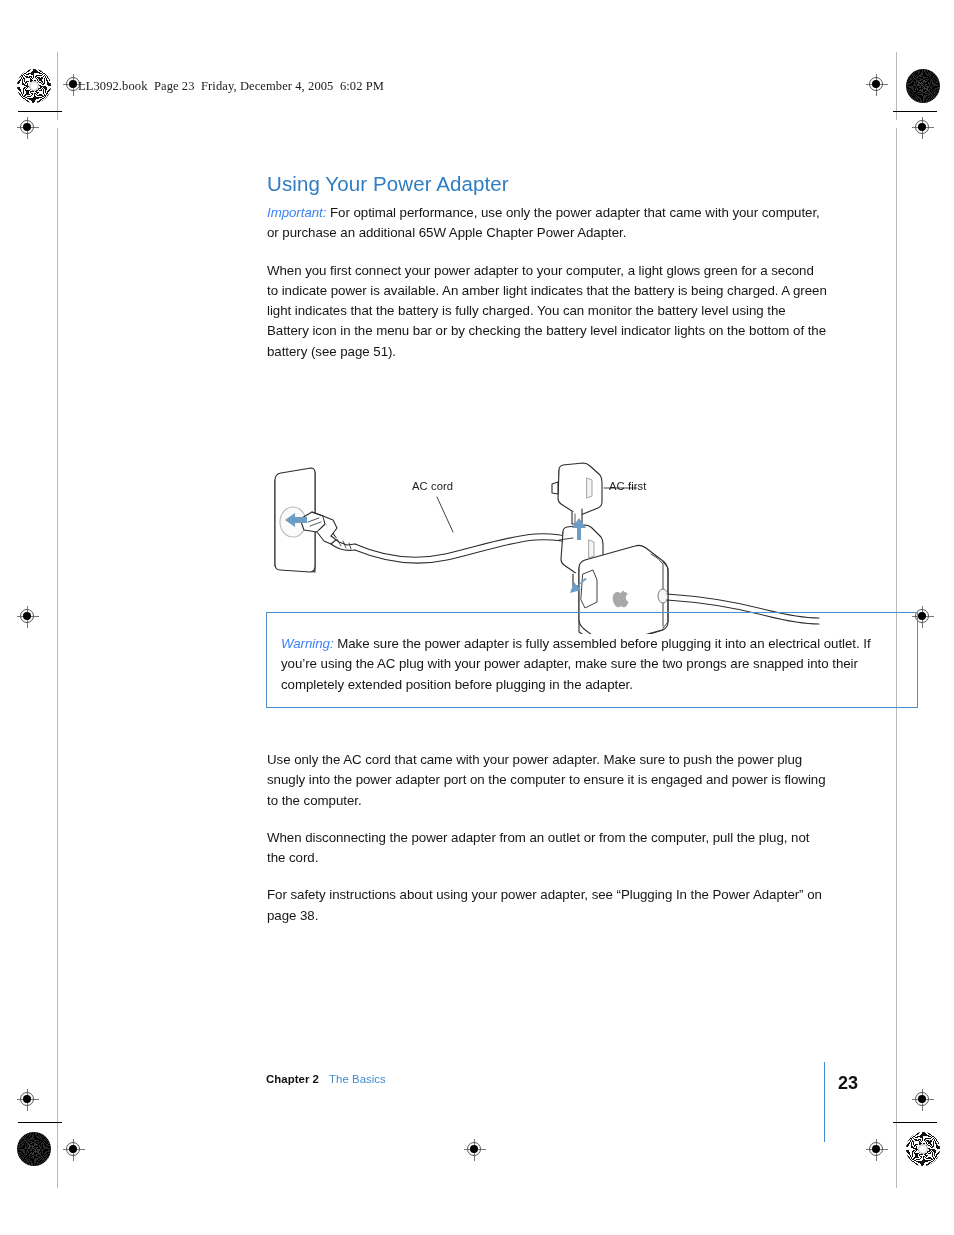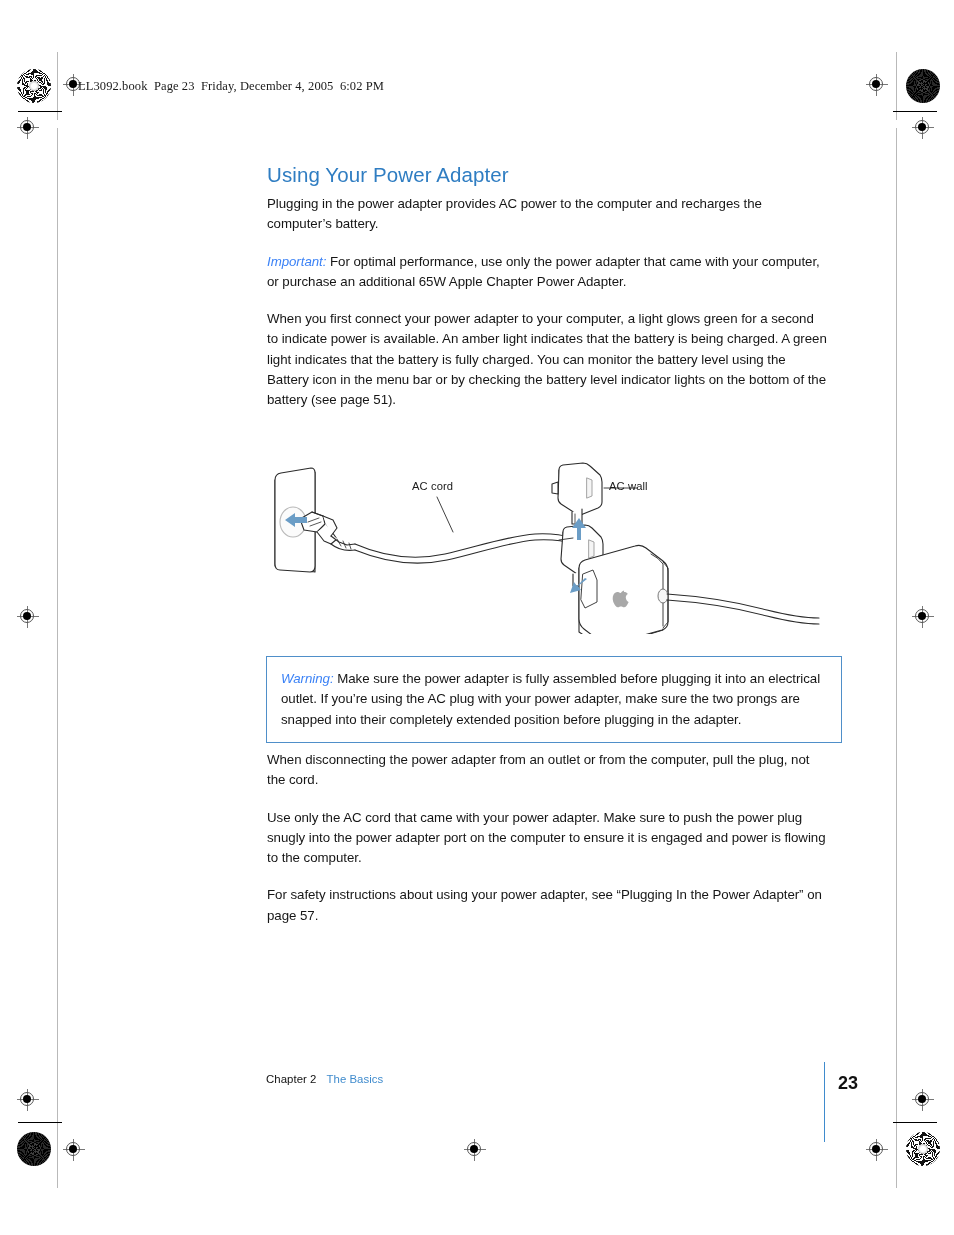--- a/index.html
+++ b/index.html
@@ -113,21 +113,21 @@
 
   
   .content {
     position: absolute;
     left: 267px;
     top: 158px;
     width: 560px;
   }
 
   h1.section-title {
-    margin: 4px 0 6px 0;
+    margin: 13px 0 6px 0;
     font-size: 20.5px;
     font-weight: 400;
     color: #2f7dc2;
     letter-spacing: 0.1px;
     line-height: 26px;
   }
 
   p.body {
     margin: 0 0 17px 0;
     font-size: 13.3px;
@@ -138,25 +138,25 @@
 
   .lead-in {
     color: #3b82f6;
     font-style: italic;
   }
 
   
   .warning-box {
     position: absolute;
     left: 266px;
-    top: 656px;
-    width: 576px;
+    top: 612px;
+    width: 652px;
     box-sizing: border-box;
     border: 1px solid #4f8fc9;
-    padding: 12px 14px 12px 14px;
+    padding: 21px 14px 12px 14px;
   }
   .warning-box p {
     margin: 0;
     font-size: 13.3px;
     line-height: 20.3px;
     color: #161616;
     letter-spacing: -0.05px;
   }
 
   
@@ -187,21 +187,21 @@
 
   
   .footer {
     position: absolute;
     left: 266px;
     top: 1073px;
     font-size: 11.4px;
     white-space: nowrap;
   }
   .footer .chapter {
-    font-weight: normal;
+    font-weight: bold;
     color: #111111;
     letter-spacing: 0.05px;
   }
   .footer .chapter-name {
     color: #3f8bcd;
     margin-left: 10px;
     letter-spacing: 0.05px;
     margin-top: 24px;
   }
   .footer-rule {
@@ -308,23 +308,20 @@
     <div class="circ-out"></div>
       <div class="circ-in"></div>
   </div>
 </div>
 
 <div class="file-header">LL3092.book  Page 23  Friday, December 4, 2005  6:02 PM</div>
 
 <div class="content">
   <h1 class="section-title">Using Your Power Adapter</h1>
 
-  <p class="body">
-    <span>Plugging in the power adapter provides AC power to the computer and recharges the computer’s battery.</span>
-  </p>
 
   <p class="body"><span class="lead-in">Important:</span><span> For optimal performance, use only the power adapter that came with your computer, or purchase an additional 65W Apple Chapter Power Adapter.</span></p>
 
   <p class="body">When you first connect your power adapter to your computer, a light glows green for a second to indicate power is available. An amber light indicates that the battery is being charged. A green light indicates that the battery is fully charged. You can monitor the battery level using the Battery icon in the menu bar or by checking the battery level indicator lights on the bottom of the battery (see page 51).</p>
 
 </div>
 
 <div class="figure">
   <svg width="560" height="172" viewBox="0 0 560 172">
     <g fill="none" stroke="#2b2b2b" stroke-width="1.1" stroke-linejoin="round" stroke-linecap="round">
@@ -393,30 +390,30 @@
 
       <path d="M310 78 L310 66 L305 66 L312 56 L319 66 L314 66 L314 78 Z"></path>
 
       <path d="M318 116 L310 124 L307 120 L303 131 L314 128 L311 124 L320 117 Z"></path>
 
       <path d="M40 55 L28 55 L28 51 L18 58 L28 65 L28 61 L40 61 Z"></path>
     </g>
   </svg>
 
   <div class="fig-label label-ac-cord">AC cord</div>
-  <div class="fig-label label-ac-plug">AC wall</div>
+  <div class="fig-label label-ac-plug">AC first</div>
 </div>
 
 <div class="warning-box">
   <p><span class="lead-in">Warning:</span><span> Make sure the power adapter is fully assembled before plugging it into an electrical outlet. If you’re using the AC plug with your power adapter, make sure the two prongs are snapped into their completely extended position before plugging in the adapter.</span></p>
 </div>
 
 <div class="content-lower">
+  <p class="body">Use only the AC cord that came with your power adapter. Make sure to push the power plug snugly into the power adapter port on the computer to ensure it is engaged and power is flowing to the computer.</p>
   <p class="body">When disconnecting the power adapter from an outlet or from the computer, pull the plug, not the cord.</p>
-  <p class="body">Use only the AC cord that came with your power adapter. Make sure to push the power plug snugly into the power adapter port on the computer to ensure it is engaged and power is flowing to the computer.</p>
-  <p class="body">For safety instructions about using your power adapter, see “Plugging In the Power Adapter” on page 57.</p>
+  <p class="body">For safety instructions about using your power adapter, see “Plugging In the Power Adapter” on page 38.</p>
 </div>
 
 <div class="footer">
   <span class="chapter">Chapter 2</span><span class="chapter-name">The Basics</span>
 </div>
 <div class="footer-rule"></div>
 <div class="page-number">23</div>
 
 </body></html>

